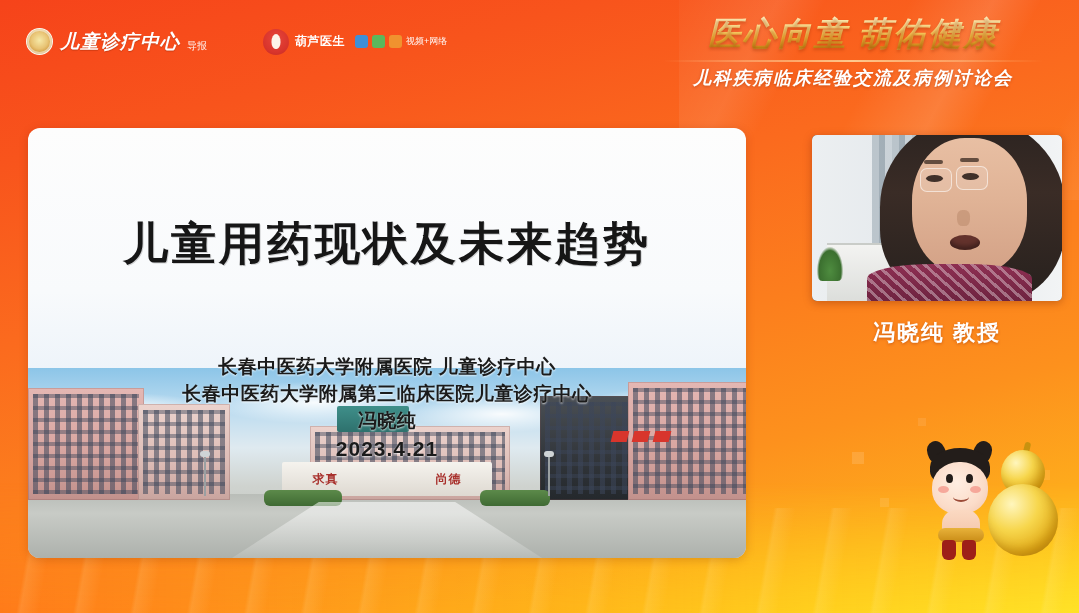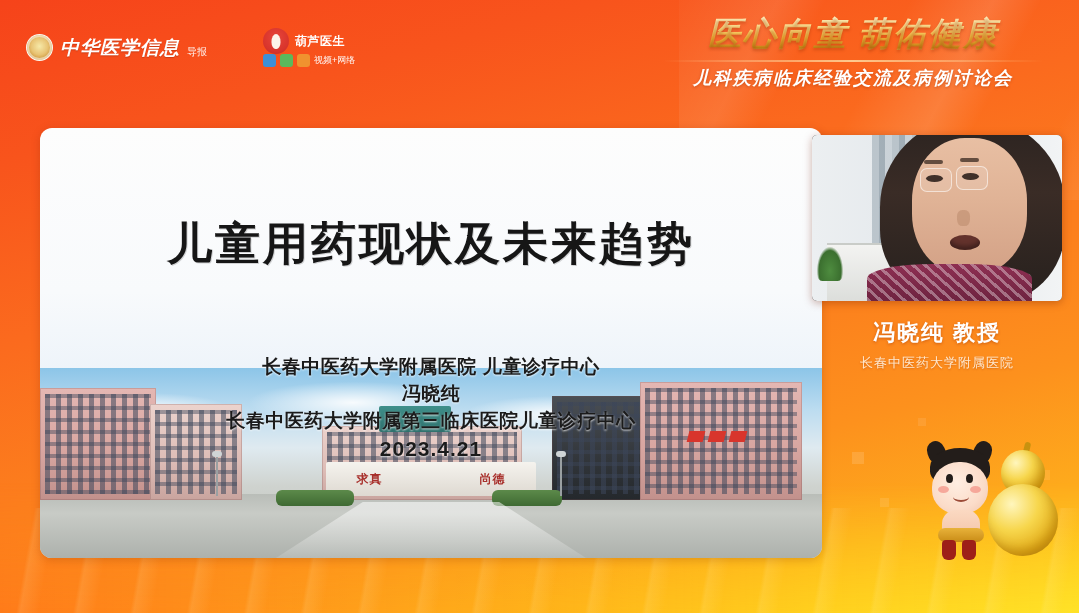--- a/index.html
+++ b/index.html
@@ -130,21 +130,21 @@
   }
   .cma-sub {
     font-size: 10px;
     color: #ffffff;
     opacity: 0.93;
     align-self: flex-end;
     padding-bottom: 2px;
     white-space: nowrap;
   }
 
-  .logo-hulu { display: flex; flex-direction: column; gap: 0; }
+  .logo-hulu { display: flex; flex-direction: row; gap: 10px; }
   .hulu-top { display: flex; align-items: center; gap: 6px; }
   .hulu-badge {
     width: 26px; height: 26px;
     border-radius: 50%;
     background: radial-gradient(circle at 50% 38%, #e8463a 0%, #d8342c 65%, #c22a22 100%);
     position: relative;
     overflow: hidden;
   }
   .hulu-badge::after {
     content: "";
@@ -212,23 +212,23 @@
     font-style: italic;
     color: #ffffff;
     letter-spacing: 2px;
     white-space: nowrap;
     text-shadow: 0 1px 3px rgba(150,45,0,0.45);
   }
 
   
   .slide {
     position: absolute;
-    left: 40px;
+    left: 28px;
     top: 128px;
-    width: 782px;
+    width: 718px;
     height: 430px;
     border-radius: 12px;
     overflow: hidden;
     background: linear-gradient(to bottom, #fdfdfd 0%, #f8fafc 38%, #eef4fa 56%, #cfe3f3 68%, #a9d0ec 76%, #bcd9ee 82%, #e9eef0 100%);
     box-shadow: 0 2px 10px rgba(120,30,0,0.22);
     text-decoration: underline;
   }
   .slide-title {
     position: absolute;
     left: 0; right: 0;
@@ -648,21 +648,21 @@
   <div class="bg-spark" style="left:852px;top:452px;width:12px;height:12px;"></div>
   <div class="bg-spark" style="left:880px;top:498px;width:9px;height:9px;opacity:.8;"></div>
   <div class="bg-spark" style="left:918px;top:418px;width:8px;height:8px;opacity:.7;"></div>
   <div class="bg-spark" style="left:1040px;top:470px;width:10px;height:10px;opacity:.75;"></div>
   <div class="bg-spark" style="left:1012px;top:528px;width:8px;height:8px;opacity:.6;"></div>
 
   <div class="logo-row">
 
     <div class="logo-cma">
       <div class="cma-seal"></div>
-      <div class="cma-word">中华医学信息</div>
+      <div class="cma-word">儿童诊疗中心</div>
       <div class="cma-sub">导报</div>
     </div>
 
     <div class="logo-hulu">
       <div class="hulu-top">
         <div class="hulu-badge"></div>
         <div class="hulu-name">葫芦医生</div>
       </div>
       <div class="hulu-bottom">
         <span class="chip b"></span>
@@ -679,22 +679,22 @@
     <div class="event-rule"></div>
     <div class="event-sub">儿科疾病临床经验交流及病例讨论会</div>
   </div>
 
   <div class="slide">
 
     <div class="slide-title">儿童用药现状及未来趋势</div>
 
     <div class="slide-meta">
       <div class="meta-line">长春中医药大学附属医院 儿童诊疗中心</div>
+      <div class="meta-line">长春中医药大学附属第三临床医院儿童诊疗中心</div>
       <div class="meta-line">冯晓纯</div>
-      <div class="meta-line">长春中医药大学附属第三临床医院儿童诊疗中心</div>
       <div class="meta-date">2023.4.21</div>
     </div>
 
     <div class="campus">
       <div class="sky-clouds"></div>
       <div class="ground"></div>
 
       <div class="glassdome"></div>
 
       <div class="bld" style="left:0px;width:116px;height:112px;">
@@ -749,21 +749,20 @@
       <div class="cam-eye" style="left:50px;top:35px;"></div>
     </div>
     <div class="cam-nose"></div>
     <div class="cam-mouth"></div>
     <div class="cam-neck"></div>
     <div class="cam-shirt"></div>
   </div>
 
   <div class="speaker">
     <div class="speaker-name">冯晓纯 教授</div>
-    <div class="speaker-org">长春中医药大学附属医院</div>
   </div>
 
   <div class="mascot">
     <div class="gourd">
       <div class="gourd-stem"></div>
       <div class="gourd-top"></div>
       <div class="gourd-bot"></div>
     </div>
     <div class="boy">
       <div class="boy-bun l"></div>

